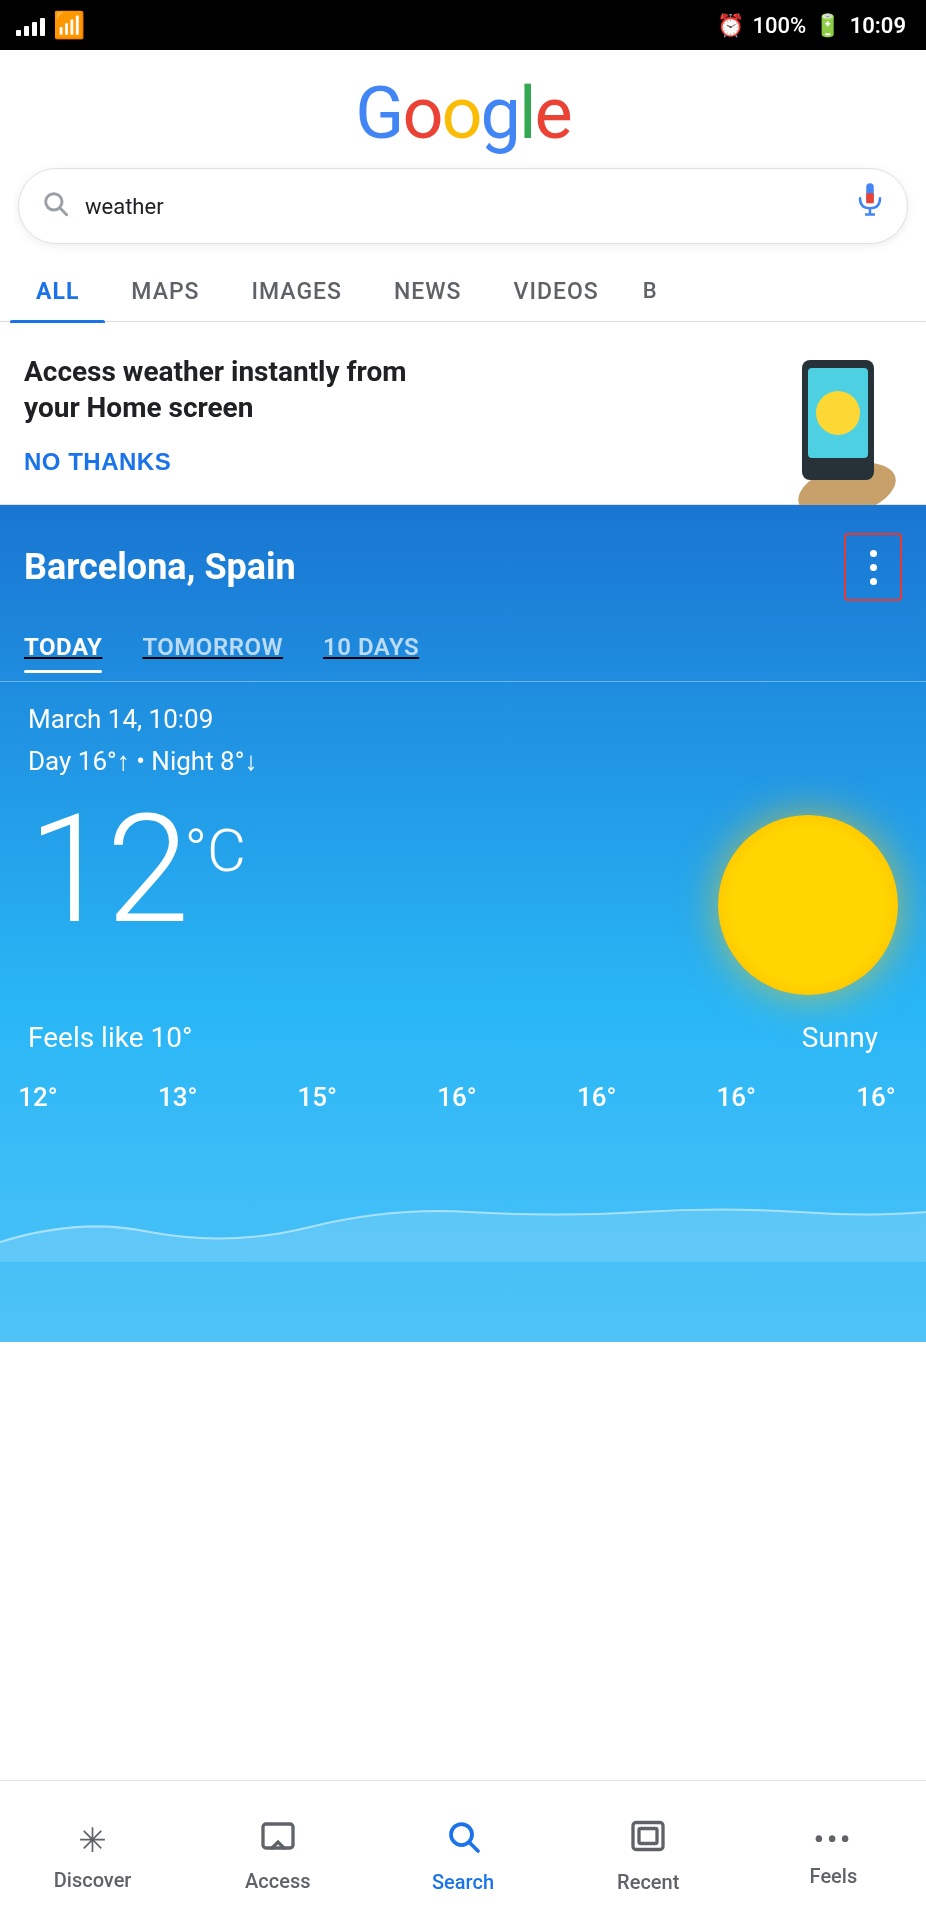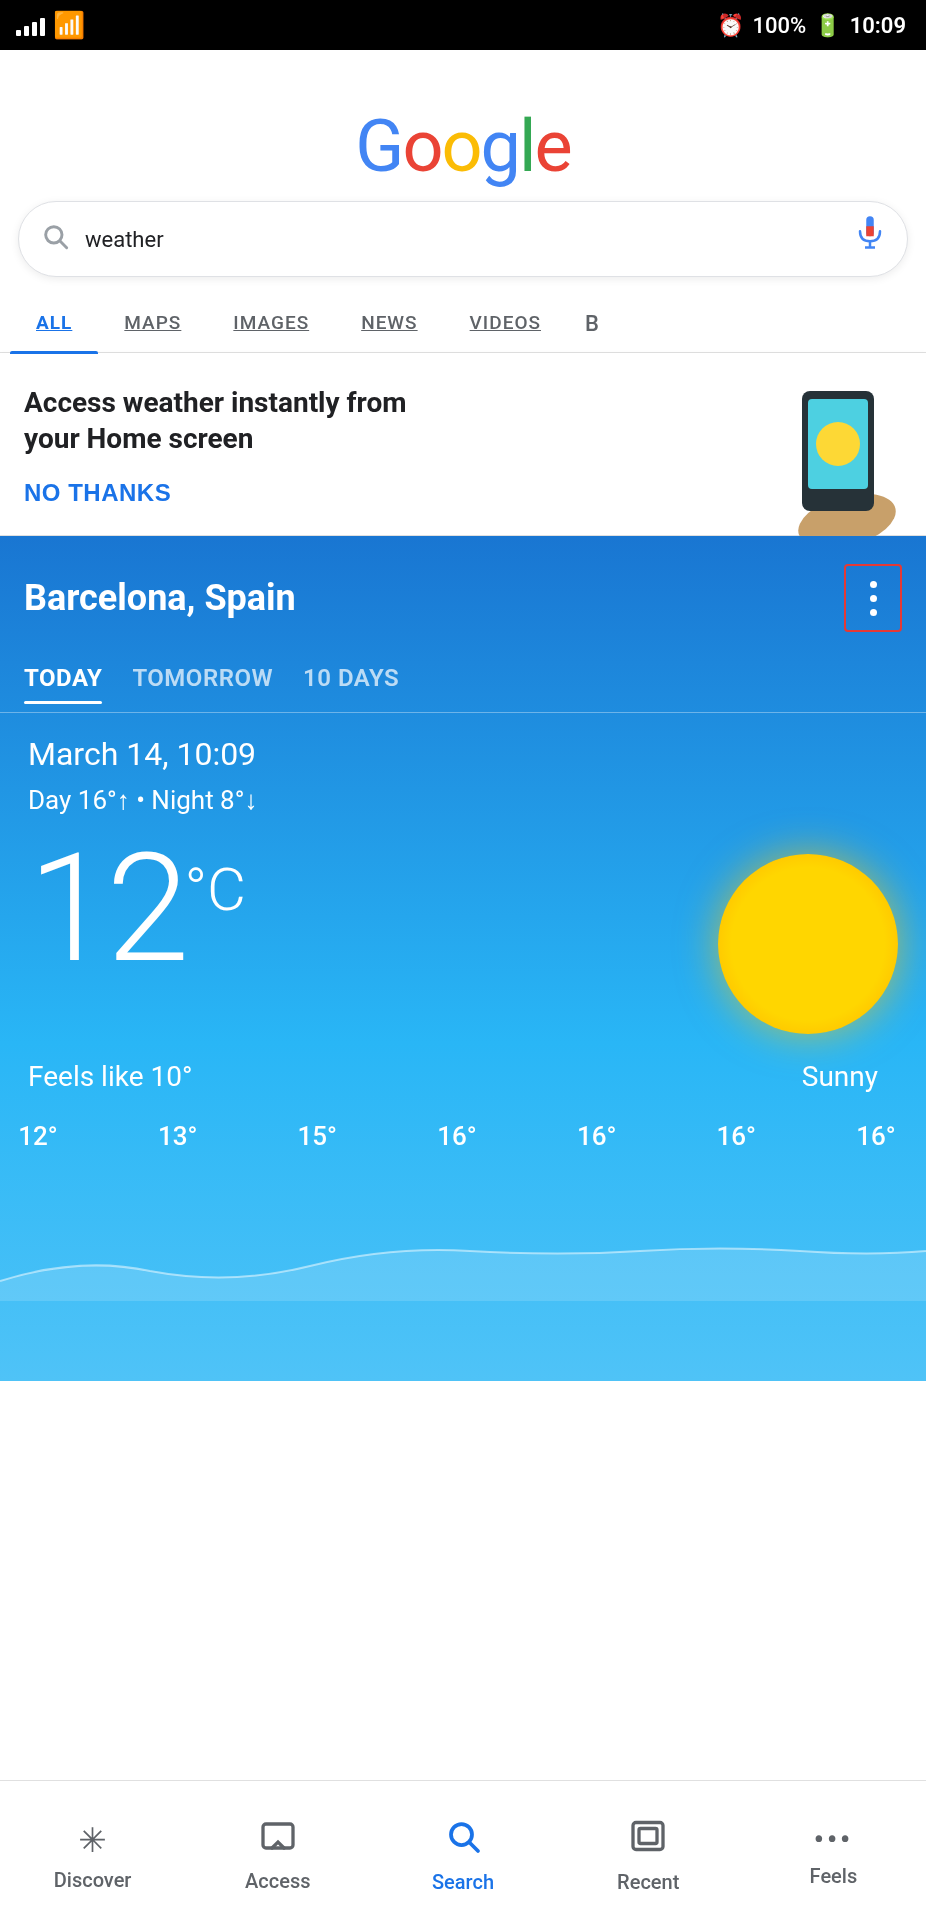--- a/index.html
+++ b/index.html
@@ -30,21 +30,20 @@
     .bar2 { height: 10px; }
     .bar3 { height: 14px; }
     .bar4 { height: 18px; }
 
     
     .google-header {
       background: #fff;
       display: flex;
       justify-content: center;
       padding: 28px 0 18px;
-      margin-top: 33px;
     }
     .google-logo {
       font-size: 72px;
       font-weight: 400;
       letter-spacing: -2px;
       line-height: 1;
     }
     .g-blue { color: #4285F4; }
     .g-red { color: #EA4335; }
     .g-yellow { color: #FBBC05; }
@@ -80,28 +79,27 @@
 
     
     .search-tabs {
       display: flex;
       border-bottom: 1.5px solid #e0e0e0;
       padding: 0 10px;
       gap: 0;
     }
     .tab {
       padding: 16px 26px;
-      font-size: 19px;
+      font-size: 23px;
       font-weight: 500;
       color: #5f6368;
       letter-spacing: 1px;
       cursor: pointer;
       text-transform: uppercase;
       position: relative;
-      text-decoration: underline;
     }
     .tab.active {
       color: #1a73e8;
       font-weight: 700;
     }
     .tab.active::after {
       content: '';
       position: absolute;
       bottom: -1.5px;
       left: 0;
@@ -207,20 +205,22 @@
       width: 7px;
       height: 7px;
       background: #fff;
       border-radius: 50%;
     }
 
     
     .weather-tabs {
       display: flex;
       padding: 22px 24px 0;
+      gap: 10px;
+      text-decoration: underline;
     }
     .wtab {
       font-size: 24px;
       font-weight: 600;
       color: rgba(255,255,255,0.7);
       padding: 10px 0;
       cursor: pointer;
       letter-spacing: 0.5px;
       text-transform: uppercase;
       margin-right: 30px;
@@ -244,21 +244,21 @@
       border: none;
       border-top: 1px solid rgba(255,255,255,0.35);
       margin: 10px 0 0;
     }
 
     
     .weather-content {
       padding: 22px 28px 0;
     }
     .weather-date {
-      font-size: 32px;
+      font-size: 26px;
       color: #fff;
       margin-bottom: 12px;
       font-weight: 400;
     }
     .weather-range {
       font-size: 26px;
       color: #fff;
       margin-bottom: 18px;
       font-weight: 400;
     }

